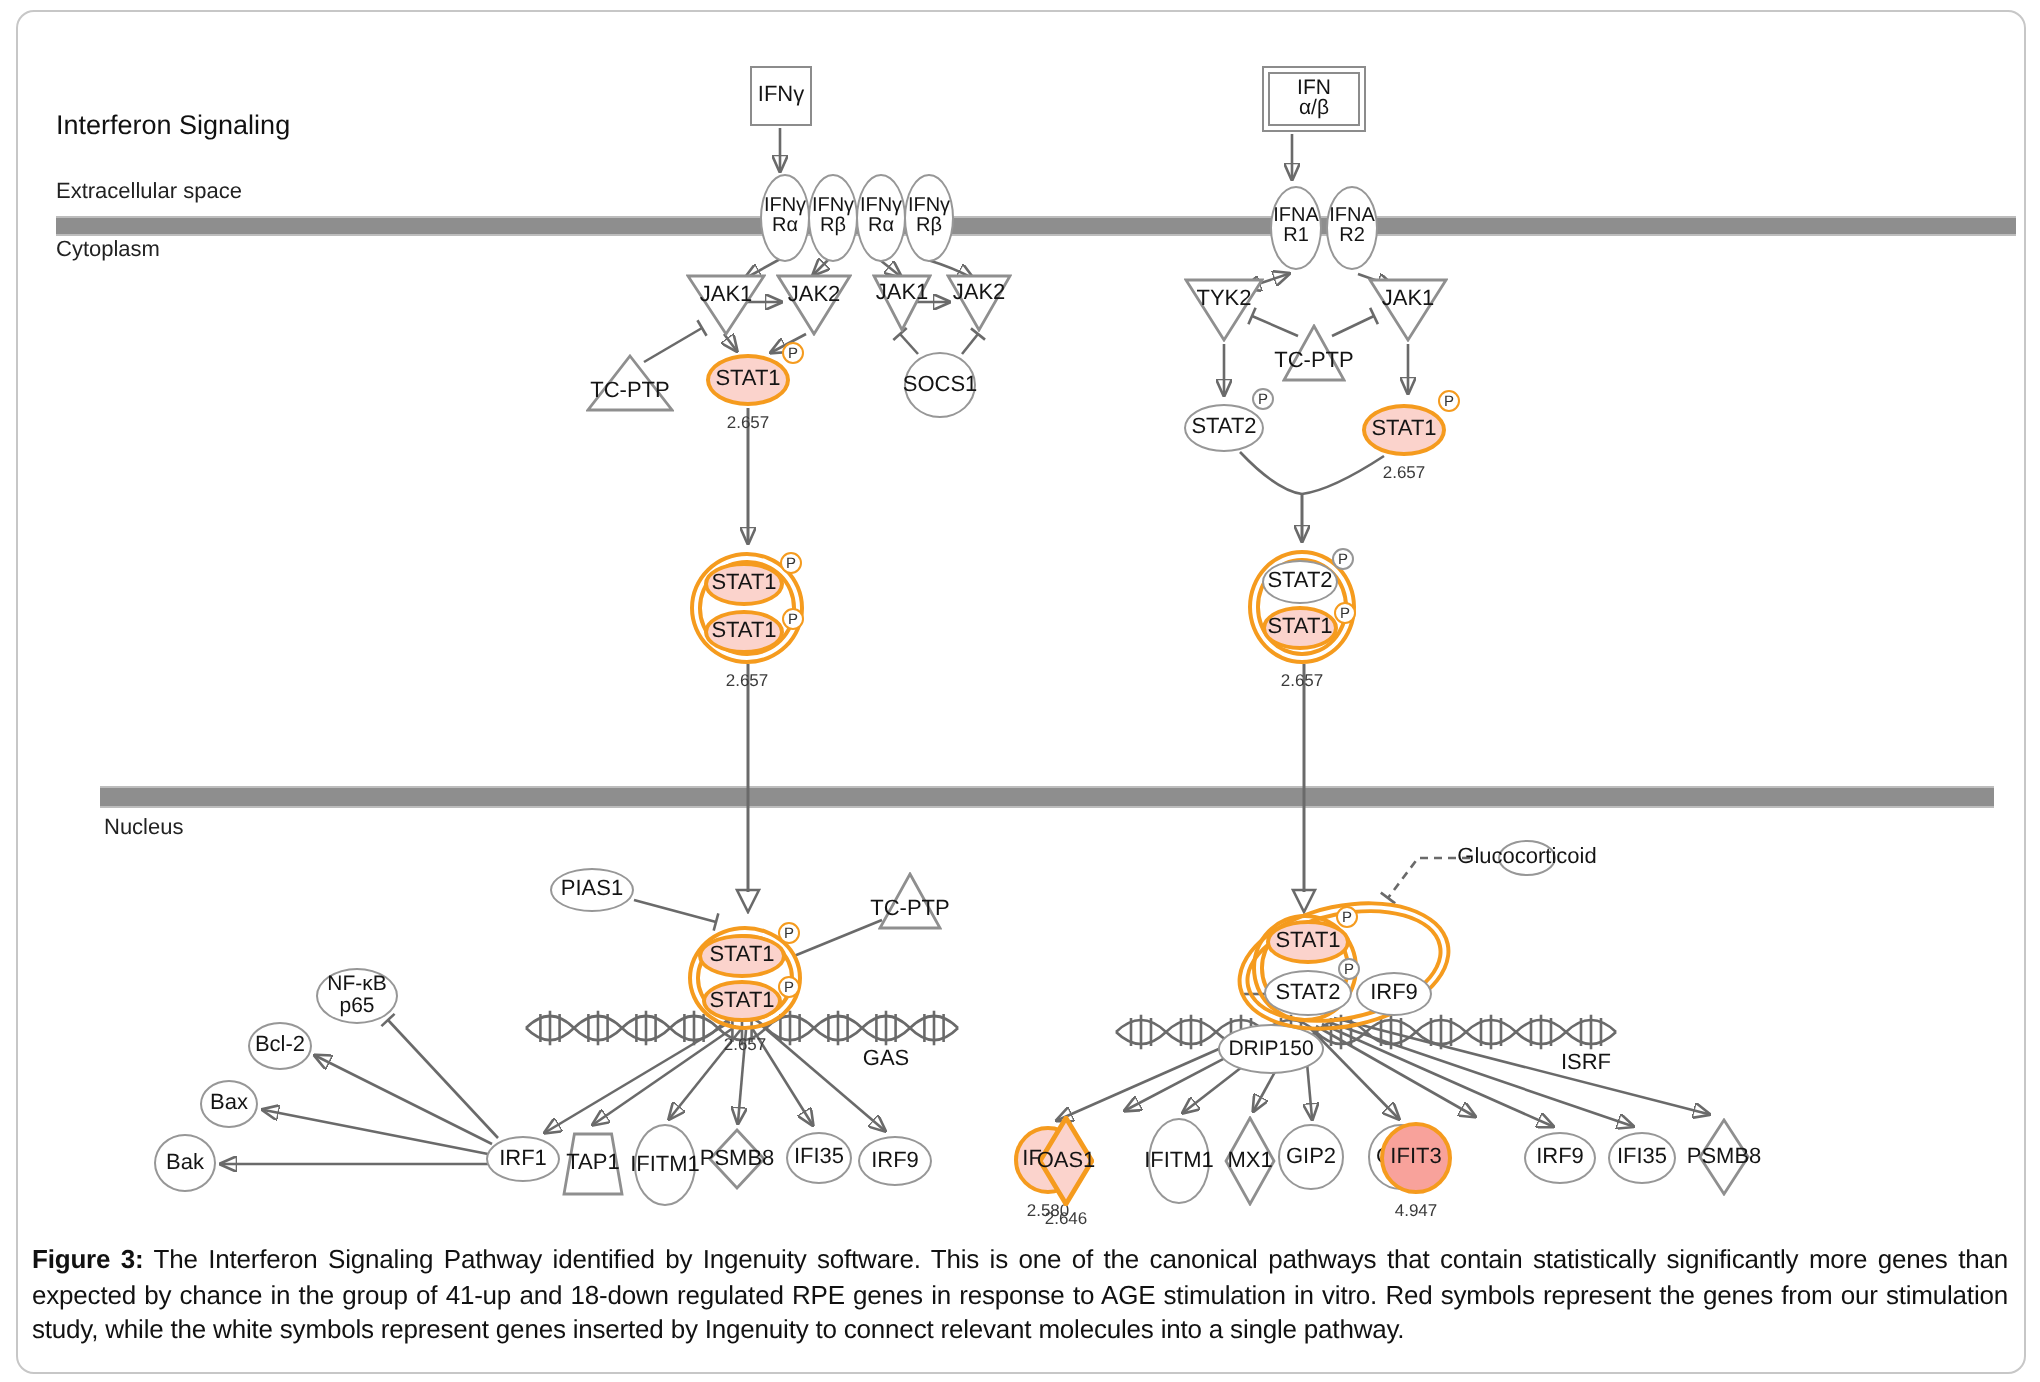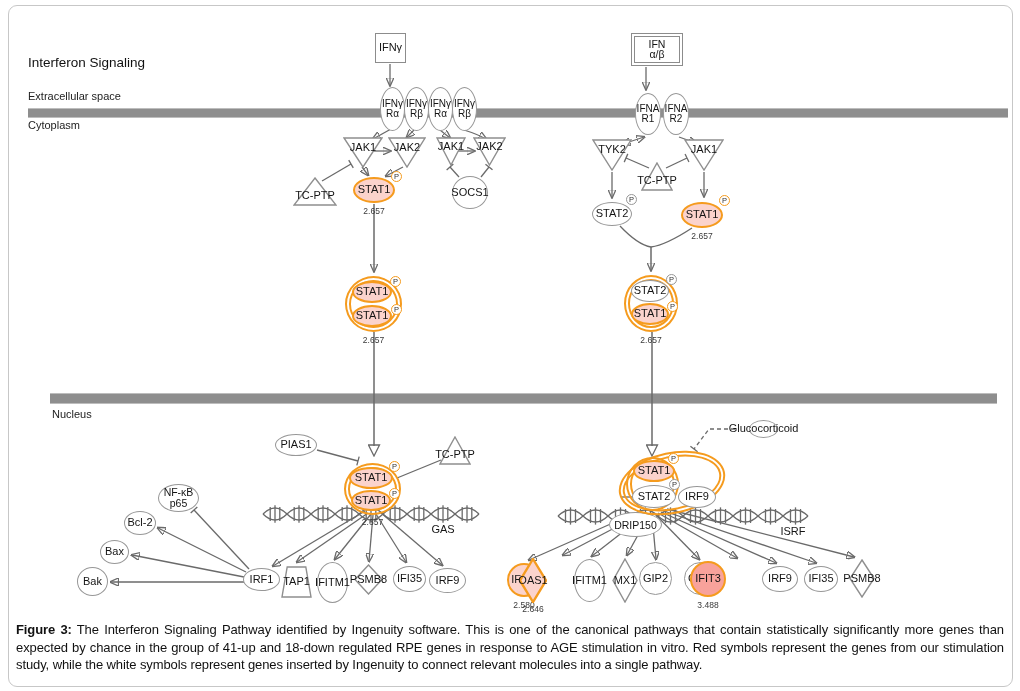--- a/index.html
+++ b/index.html
@@ -401,21 +401,21 @@
         <div class="lbl">MX1</div>
       </div>
       <div class="node s-circle" style="left: 639px; top: 562px; width: 33px; height: 33px;">
         <div class="lbl">GIP2</div>
       </div>
       <div class="node s-circle" style="left: 684px; top: 562px; width: 33px; height: 33px;">
         <div class="lbl">GIP3</div>
       </div>
       <div class="node s-circle f-salmon hl" style="left: 690px; top: 561px; width: 36px; height: 36px;">
         <div class="lbl">IFIT3</div>
-        <div class="val" style="top: 37px;">3.488</div>
+        <div class="val" style="top: 37px;">4.947</div>
       </div>
       <div class="node s-oval" style="left: 762px; top: 566px; width: 36px; height: 26px;">
         <div class="lbl">IRF9</div>
       </div>
       <div class="node s-oval" style="left: 804px; top: 566px; width: 34px; height: 26px;">
         <div class="lbl">IFI35</div>
       </div>
       <div class="node s-diamond" style="left: 849px; top: 559px; width: 26px; height: 39px;">
         <svg width="26" height="39" viewBox="0 0 26 39">
           <polygon points="13,1 25,19.5 13,38 1,19.5"></polygon>

